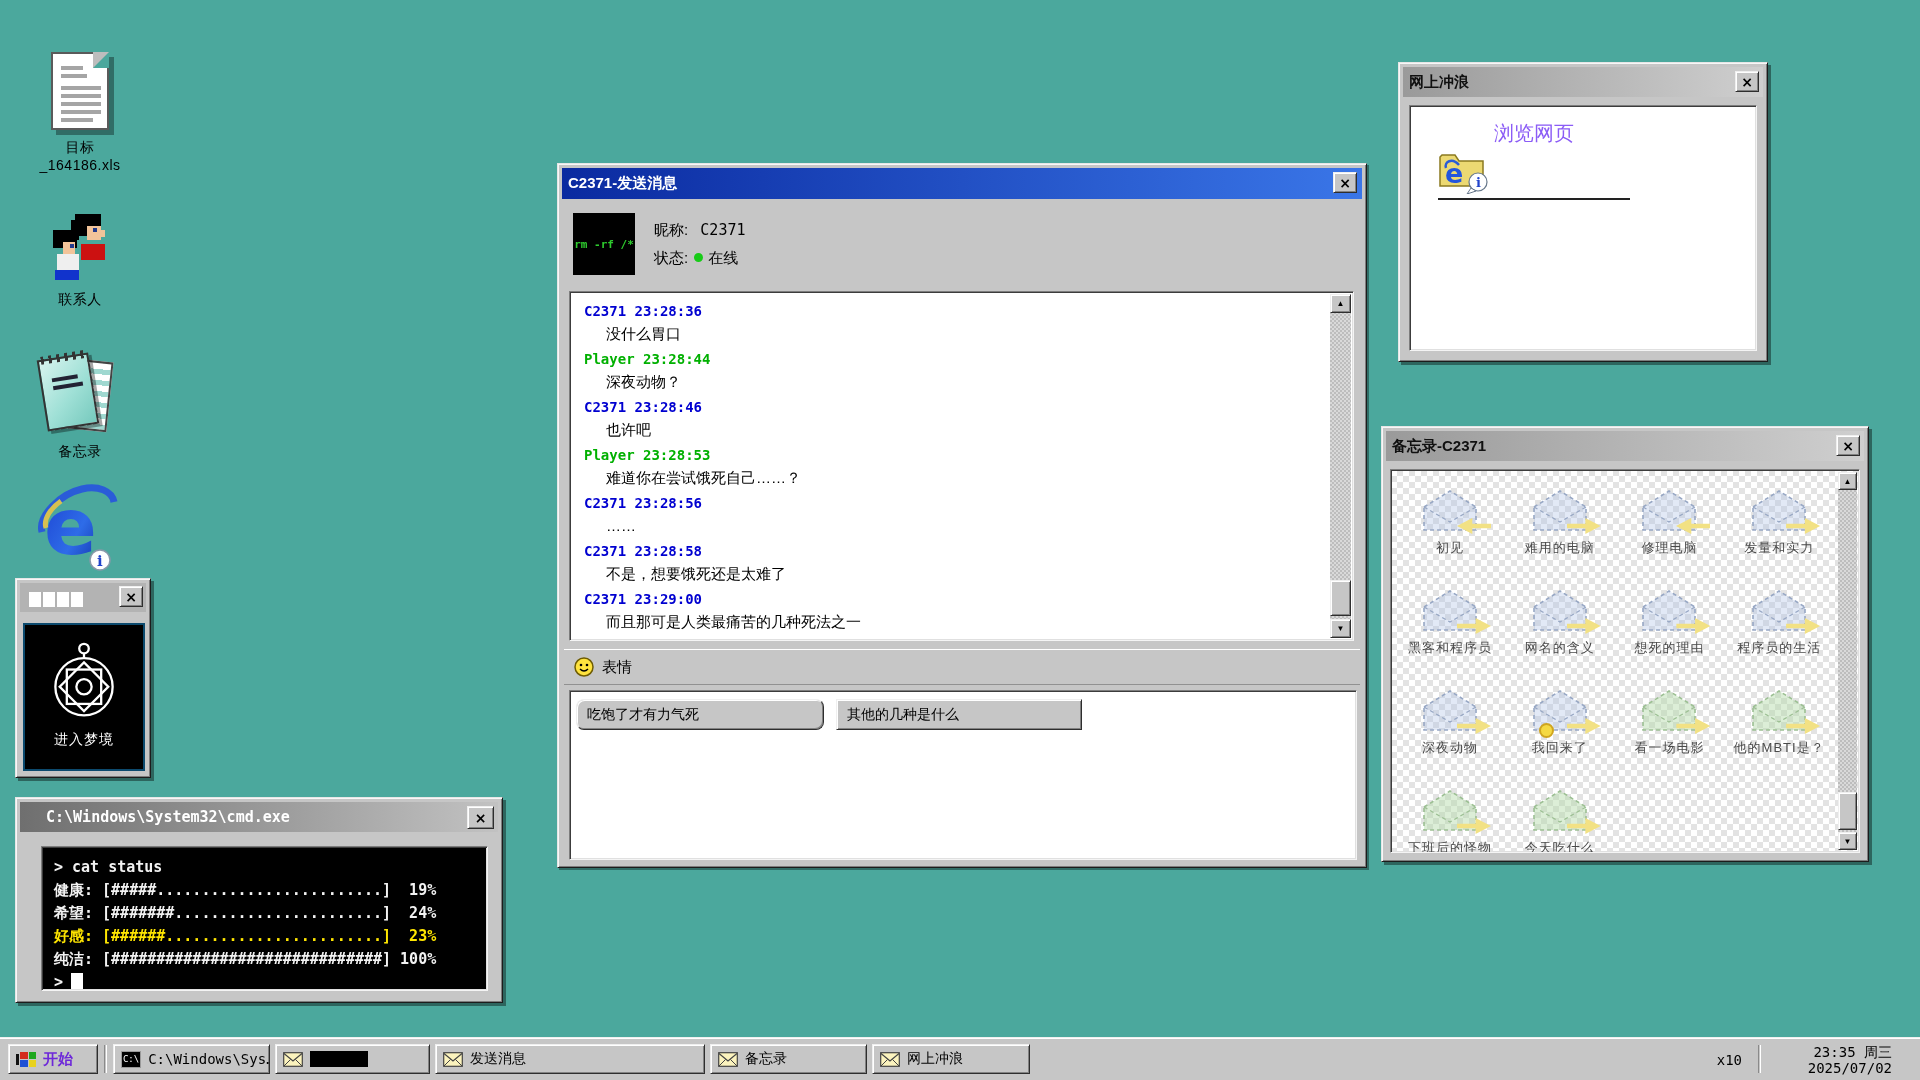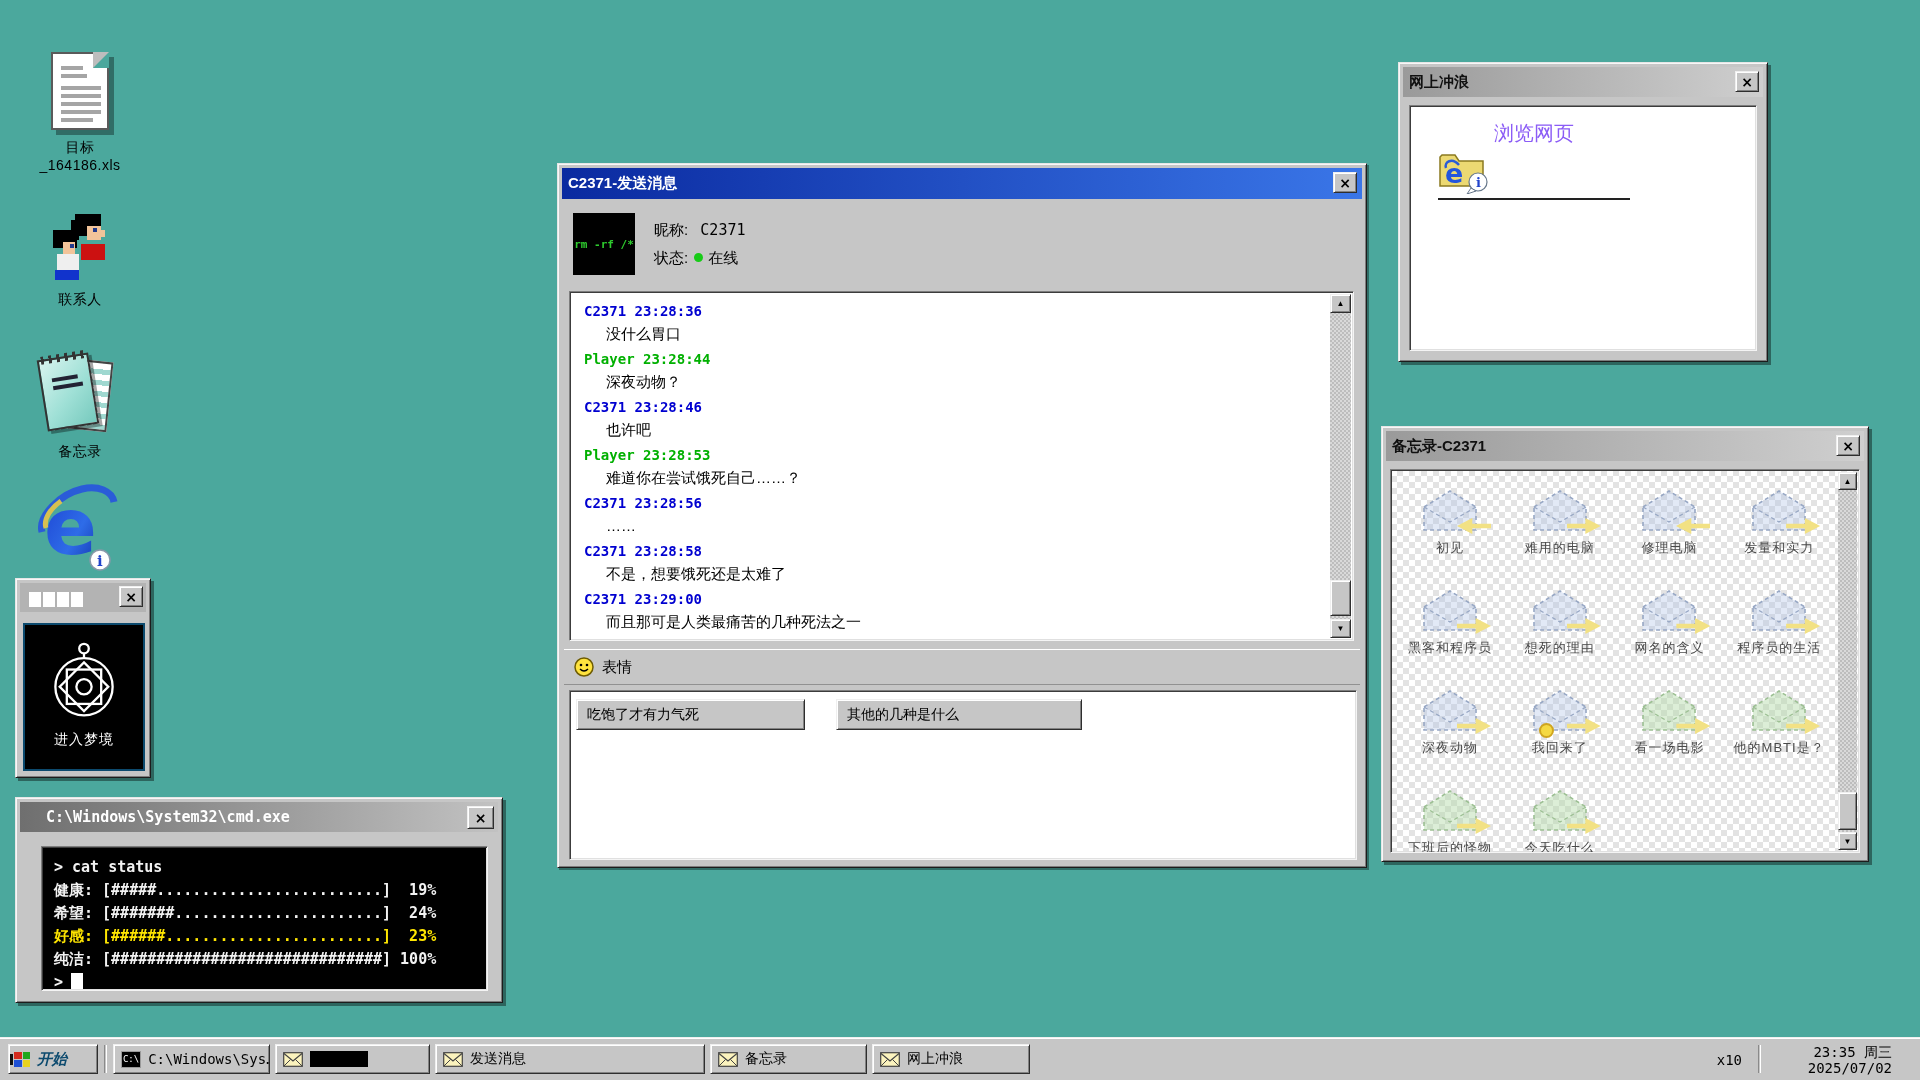--- a/index.html
+++ b/index.html
@@ -108,21 +108,21 @@
   .arrow { position:absolute; right:-12px; bottom:-2px; width:34px; height:16px; background:#f2e184;
            clip-path:polygon(0 36%,55% 36%,55% 0,100% 50%,55% 100%,55% 64%,0 64%); }
   .arrow.left { transform:scaleX(-1); }
   .badge { position:absolute; left:8px; bottom:-6px; width:15px; height:15px; border-radius:50%;
            background:#f5d942; border:2px solid #cfa51f; }
 
   
   .taskbar { position:absolute; left:0; top:1037px; width:1920px; height:43px; background:#c6c6c6;
              border-top:1px solid #efefef; box-shadow:inset 0 1px 0 #fff; }
   .start-btn { position:absolute; left:8px; top:6px; width:90px; height:30px; display:flex; align-items:center;
-               gap:6px; font-size:15px; font-weight:bold; color:#0c4a6e;font-style:italic; }
+               gap:6px; padding-left:6px; font-size:15px; font-weight:bold; color:#6d28d9; }
   .tb-divider { position:absolute; top:7px; width:3px; height:28px; border-left:1px solid #8a8a8a; border-right:1px solid #fff; }
   .tbtn { position:absolute; top:6px; height:30px; display:flex; align-items:center; gap:7px; padding-left:7px;
           font-size:14px; color:#000; overflow:hidden; }
   .tbtn .tbtn-label { white-space:nowrap; overflow:hidden; }
   .tbtn.cmd .tbtn-label { font-family:"DejaVu Sans Mono","Liberation Mono",monospace; }
   .tbtn .icon-cmd { display:none; } .tbtn.cmd .icon-cmd { display:flex; }
   .icon-cmd { width:21px; height:17px; background:#000; border:1px solid #9a9a9a; color:#fff; font-size:9px;
               font-family:"DejaVu Sans Mono",monospace; align-items:center; justify-content:center; display:flex; }
   .blocksbar { width:58px; height:16px; background:#000; }
   .tray-counter { position:absolute; right:178px; top:14px; font-family:"DejaVu Sans Mono",monospace; font-size:14px; color:#000; }
@@ -309,21 +309,21 @@
       <svg width="20" height="20" viewBox="0 0 20 20">
         <circle cx="10" cy="10" r="9" fill="#ffe33e" stroke="#6f5c00" stroke-width="1.5"></circle>
         <circle cx="7" cy="8" r="1.3" fill="#000"></circle>
           <circle cx="13" cy="8" r="1.3" fill="#000"></circle>
         <path d="M6,12 Q10,16 14,12" stroke="#000" stroke-width="1.4" fill="none"></path>
       </svg>
       <span>表情</span>
     </div>
 
     <div class="chat-input sunken">
-      <div class="qbtn btn3d" style="left:6px; width:229px;">吃饱了才有力气死</div>
+      <div class="qbtn btn3d" style="left:6px; width:248px;border-radius:8px;">吃饱了才有力气死</div>
       <div class="qbtn btn3d" style="left:266px; width:246px;">其他的几种是什么</div>
     </div>
   </div>
 
   <div class="win" style="left:1398px; top:62px; width:370px; height:300px;">
     <div class="titlebar tb-inactive" style="height:30px;">
       <span>网上冲浪</span>
     </div>
     <div class="xbtn btn3d" style="top:8px; right:8px;">×</div>
     <div class="surf-body sunken">
@@ -412,33 +412,33 @@
 
           <div class="memo-item blue">
             <div class="env">
               <svg width="58" height="44" viewBox="0 0 58 44">
                 <path d="M3,19 L29,3 L55,19 L55,42 L3,42 Z" style="fill:var(--env-fill); stroke:var(--env-stroke);" stroke-width="1.6" stroke-dasharray="4 3"></path>
                 <path d="M3,19 L29,34 L55,19" style="fill:none; stroke:var(--env-stroke);" stroke-width="1.4" stroke-dasharray="4 3"></path>
               </svg>
               <div class="arrow right"></div>
 
             </div>
+            <div class="label">网名的含义</div>
+          </div>
+
+          <div class="memo-item blue">
+            <div class="env">
+              <svg width="58" height="44" viewBox="0 0 58 44">
+                <path d="M3,19 L29,3 L55,19 L55,42 L3,42 Z" style="fill:var(--env-fill); stroke:var(--env-stroke);" stroke-width="1.6" stroke-dasharray="4 3"></path>
+                <path d="M3,19 L29,34 L55,19" style="fill:none; stroke:var(--env-stroke);" stroke-width="1.4" stroke-dasharray="4 3"></path>
+              </svg>
+              <div class="arrow right"></div>
+
+            </div>
             <div class="label">想死的理由</div>
-          </div>
-
-          <div class="memo-item blue">
-            <div class="env">
-              <svg width="58" height="44" viewBox="0 0 58 44">
-                <path d="M3,19 L29,3 L55,19 L55,42 L3,42 Z" style="fill:var(--env-fill); stroke:var(--env-stroke);" stroke-width="1.6" stroke-dasharray="4 3"></path>
-                <path d="M3,19 L29,34 L55,19" style="fill:none; stroke:var(--env-stroke);" stroke-width="1.4" stroke-dasharray="4 3"></path>
-              </svg>
-              <div class="arrow right"></div>
-
-            </div>
-            <div class="label">网名的含义</div>
           </div>
 
           <div class="memo-item blue">
             <div class="env">
               <svg width="58" height="44" viewBox="0 0 58 44">
                 <path d="M3,19 L29,3 L55,19 L55,42 L3,42 Z" style="fill:var(--env-fill); stroke:var(--env-stroke);" stroke-width="1.6" stroke-dasharray="4 3"></path>
                 <path d="M3,19 L29,34 L55,19" style="fill:none; stroke:var(--env-stroke);" stroke-width="1.4" stroke-dasharray="4 3"></path>
               </svg>
               <div class="arrow right"></div>
 

